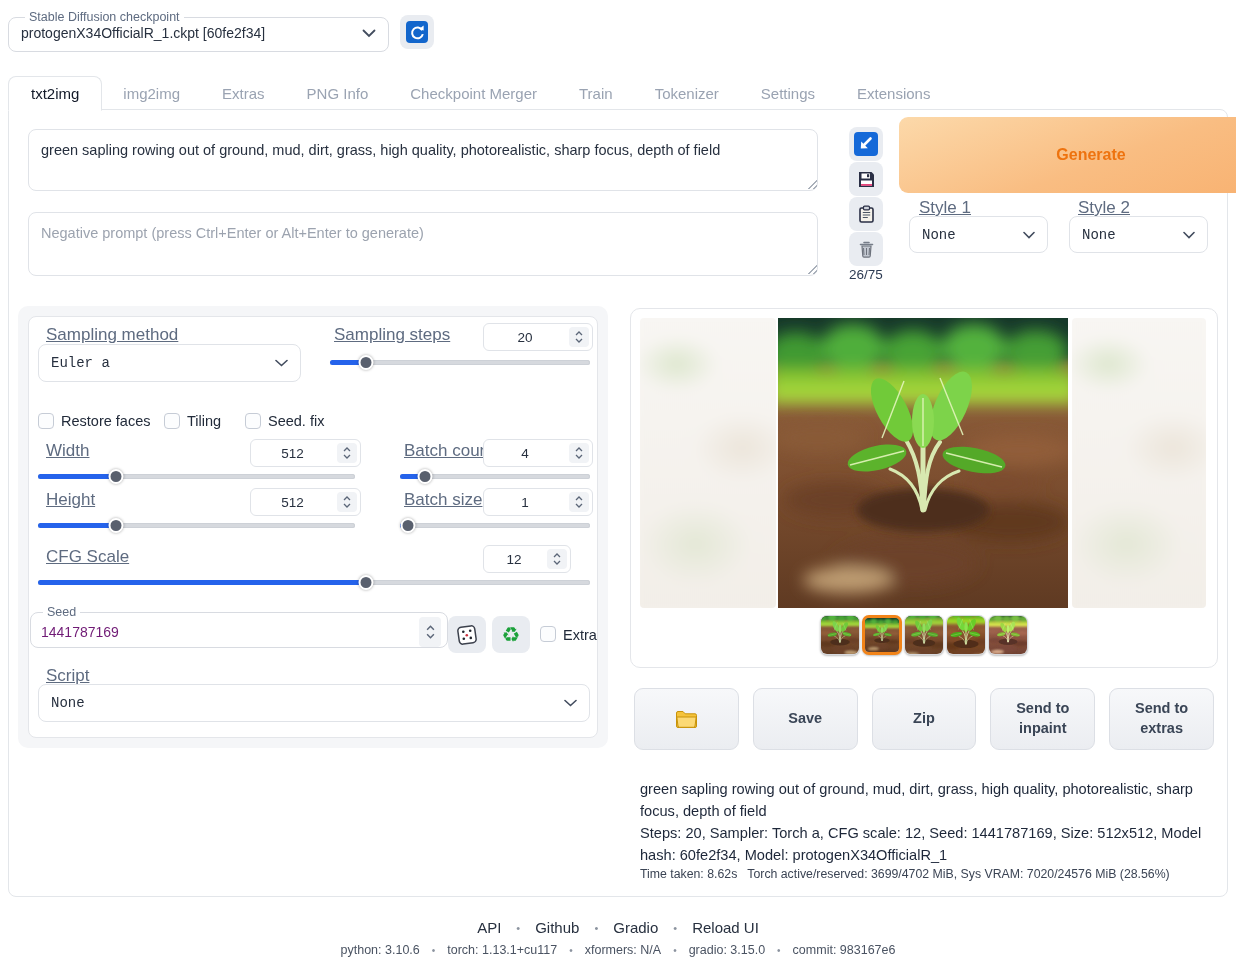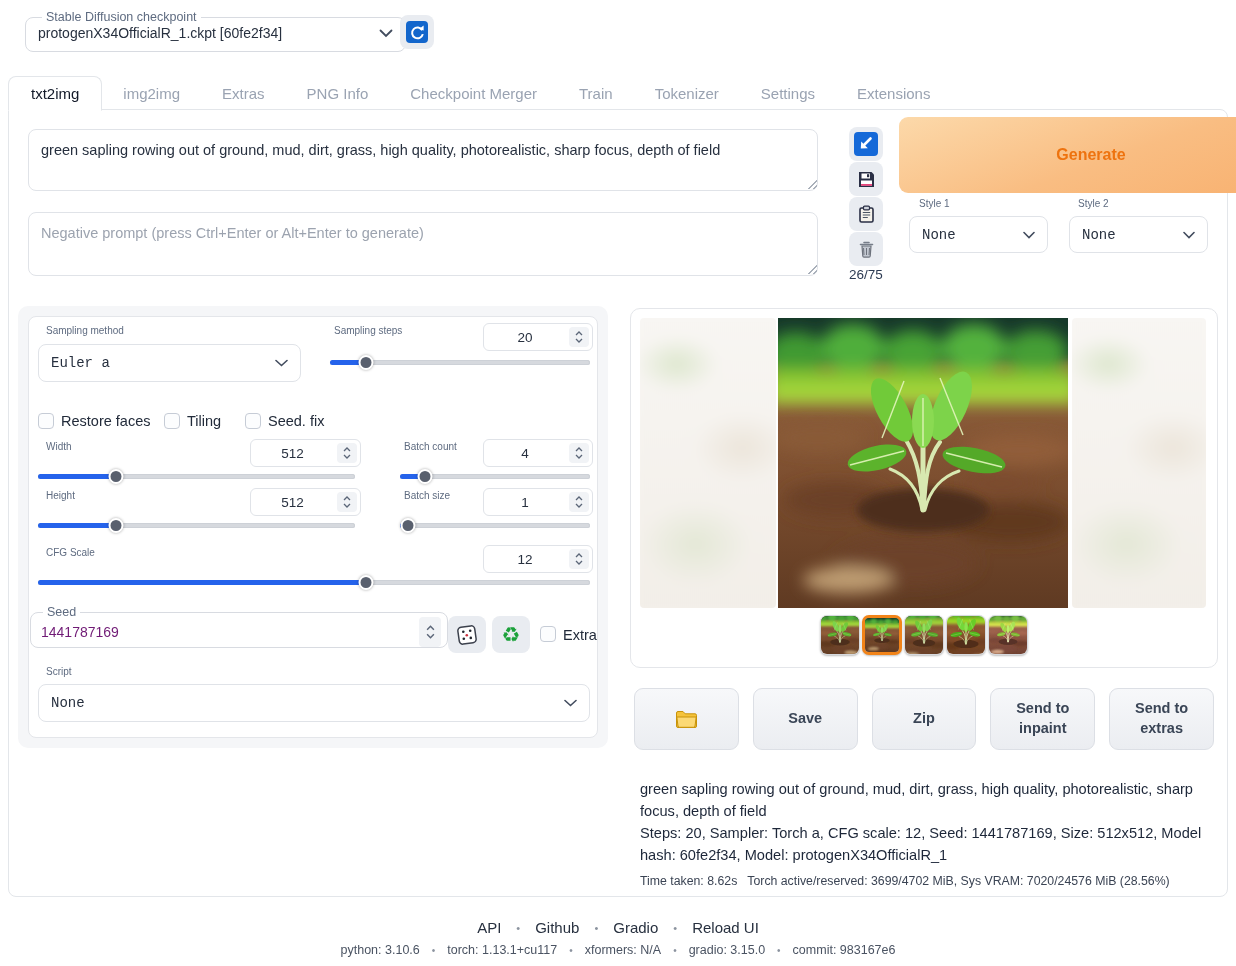--- a/index.html
+++ b/index.html
@@ -2,21 +2,21 @@
 <html><head>
 <meta charset="utf-8">
 <style>
   * { margin:0; padding:0; box-sizing:border-box; }
   html,body { background:#fff; }
   body { font-family:"Liberation Sans","DejaVu Sans",sans-serif; color:#1f2937; }
   .stage { position:relative; width:1236px; height:966px; background:#fff; overflow:hidden; }
   .abs { position:absolute; }
 
   
-  fieldset.ckpt { left:8px; top:10px; width:381px; height:42px; border:1px solid #d8dbe1; border-radius:8px; background:#fff; padding:0 12px;margin-left:17px; }
+  fieldset.ckpt { left:8px; top:10px; width:381px; height:42px; border:1px solid #d8dbe1; border-radius:8px; background:#fff; padding:0 12px; }
   fieldset.ckpt legend { font-size:12.5px; color:#5e6b80; padding:0 4px; margin-left:4px; }
   .ckpt-row { display:flex; align-items:center; justify-content:space-between; margin-top:1px; }
   .ckpt-val { font-size:14px; color:#27303f; }
   .iconbtn { display:flex; align-items:center; justify-content:center; background:#e9ecf1; border:none; border-radius:8px; cursor:pointer; }
   .refresh { left:400px; top:15px; width:34px; height:34px; }
 
   
   .tabs { position:absolute; left:8px; top:76px; height:34px; display:flex; align-items:flex-end; z-index:3; }
   .tab { font-size:15px; color:#9aa3b2; padding:8px 21px; cursor:pointer; white-space:nowrap;margin-top:36px; }
   .tab.active { color:#111827; background:#fff; border:1px solid #e3e6ea; border-bottom:1px solid #fff; border-radius:8px 8px 0 0; margin-bottom:-1px; padding:8px 22px; }
@@ -32,21 +32,21 @@
     clip-path:polygon(100% 0, 100% 100%, 0 100%); }
 
   .toolbtn { width:34px; height:34px; }
   .counter { font-size:13.5px; color:#2c3a52; text-align:center; }
 
   .generate { left:899px; top:117px; width:384px; height:76px; border:none; border-radius:9px; cursor:pointer;
     background:linear-gradient(160deg,#fcd9aa 0%,#fac astronaut 50%,#f8b170 100%);
     background:linear-gradient(160deg,#fcd9aa 0%,#f9bd82 55%,#f8b170 100%);
     font-size:16px; font-weight:700; color:#ee730f; font-family:inherit; }
 
-  .lbl { font-size:10px; color:#5e6b80; white-space:nowrap; }
+  .lbl { font-size:17px; color:#5e6b80; white-space:nowrap;text-decoration:underline; }
   .select { position:absolute; background:#fff; border:1px solid #e0e3e8; border-radius:8px; display:flex; align-items:center; justify-content:space-between; padding:0 12px; cursor:pointer; }
   .select .sval { font-size:14px; color:#27303f;font-family:Liberation Mono, monospace; }
 
   
   .graypanel { left:18px; top:306px; width:590px; height:442px; background:#f5f6f8; border-radius:10px; }
   .whitepanel { left:28px; top:316px; width:570px; height:422px; background:#fff; border:1px solid #e4e6ea; border-radius:8px; }
 
   .numbox { position:absolute; background:#fff; border:1px solid #e0e3e8; border-radius:6px; }
   .numbox .nval { position:absolute; left:0; right:26px; top:0; bottom:0; display:flex; align-items:center; justify-content:center; font-size:13.5px; color:#27303f; }
   .spin { position:absolute; right:3px; top:3px; bottom:3px; width:20px; background:#f1f3f6; border-radius:4px; display:flex; flex-direction:column; align-items:center; justify-content:center; gap:2px; cursor:pointer; }
@@ -86,21 +86,21 @@
   .thumb.v1 svg { transform:scaleX(-1) scale(1.15); }
   .thumb.v3 svg { transform:scale(1.3); }
   .thumb.v4 svg { transform:scaleX(-1) scale(1.45); filter:saturate(1.15); }
   .thumb.v5 svg { transform:scale(1.1); filter:hue-rotate(-12deg) brightness(1.12) saturate(.9); }
 
   .btnrow { position:absolute; left:634px; top:688px; width:580px; height:62px; display:flex; gap:14px; }
   .gbtn { flex:1; background:linear-gradient(180deg,#f7f8fa,#ebedf1); border:1px solid #dcdfe5; border-radius:9px; font-family:inherit; font-size:14.5px; font-weight:600; color:#3a4556; cursor:pointer; line-height:1.35; padding:4px; display:flex; align-items:center; justify-content:center; text-align:center; }
 
   .infoblock { position:absolute; left:640px; top:779px; width:580px; }
   .infotext { font-size:14.6px; color:#1d2739; line-height:1.5; }
-  .perf { margin-top:7px; font-size:12.3px; color:#3b4454; }
+  .perf { font-size:12.3px; color:#3b4454; }
   .perf .pv { margin-left:10px; }
 
   
   .footlinks { position:absolute; left:0; top:919px; width:100%; display:flex; justify-content:center; align-items:center; gap:15px; font-size:15px; color:#27303f; }
   .footlinks .sep { color:#8b939f; font-size:11px; }
   .footlinks a { color:#27303f; text-decoration:none; cursor:pointer; }
   .vers { position:absolute; left:0; top:943px; width:100%; display:flex; justify-content:center; align-items:center; gap:12px; font-size:12.5px; color:#4a5362; }
   .vers .sep { color:#8b939f; font-size:10px; }
 </style>
 </head>
@@ -351,21 +351,21 @@
         </svg>
     </span>
   </div>
   <div class="slider" style="left:400px;top:517px;width:190px">
     <div class="track"></div>
       <div class="fill" style="width:4%"></div>
       <div class="thumb" style="left:4%"></div>
   </div>
 
   <div class="abs lbl" style="left:46px;top:547px">CFG Scale</div>
-  <div class="numbox" style="left:483px;top:545px;width:110px;height:28px">
+  <div class="numbox" style="left:483px;top:545px;width:88px;height:28px">
     <span class="nval">12</span>
     <span class="spin">
       <svg width="8" height="5" viewBox="0 0 8 5">
           <path d="M1 4 L4 1 L7 4" stroke="#5b6678" stroke-width="1.3" fill="none"></path>
         </svg>
       <svg width="8" height="5" viewBox="0 0 8 5">
           <path d="M1 1 L4 4 L7 1" stroke="#5b6678" stroke-width="1.3" fill="none"></path>
         </svg>
     </span>
   </div>

